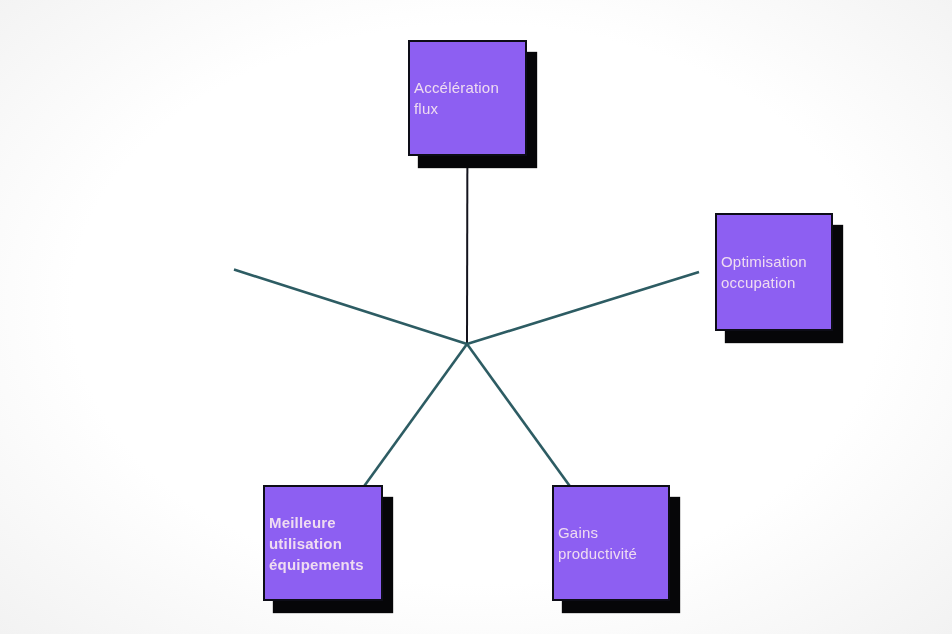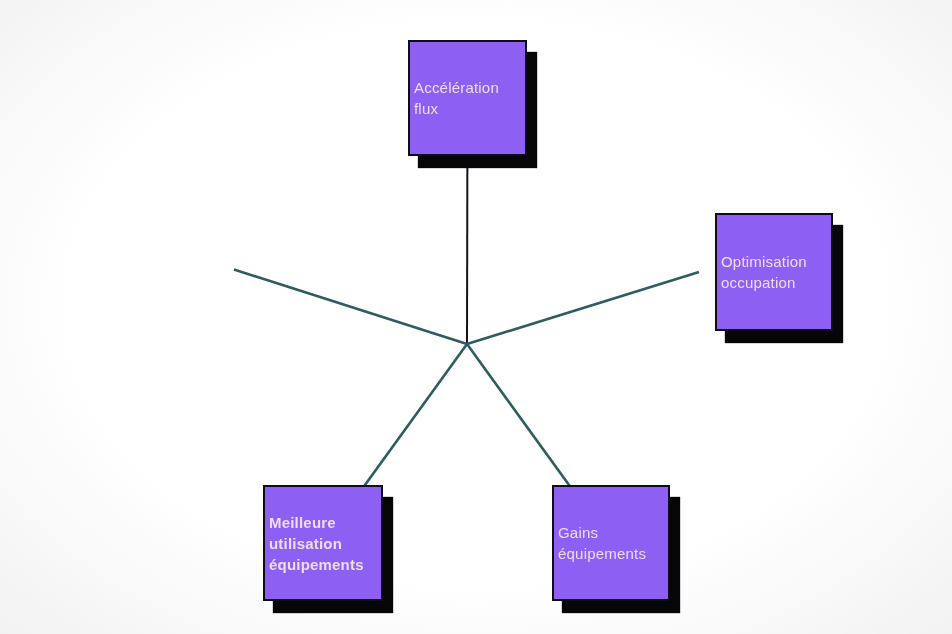--- a/index.html
+++ b/index.html
@@ -84,16 +84,16 @@
   <div class="node sat node-right">
     <span class="label">Optimisation occupation</span>
   </div>
 
 
   <div class="node sat node-bottom-left">
     <span class="label">Meilleure utilisation équipements</span>
   </div>
 
   <div class="node sat node-bottom-right">
-    <span class="label">Gains équipements</span>
+    <span class="label">Gains productivité</span>
   </div>
 
 </div>
 
 </body></html>

